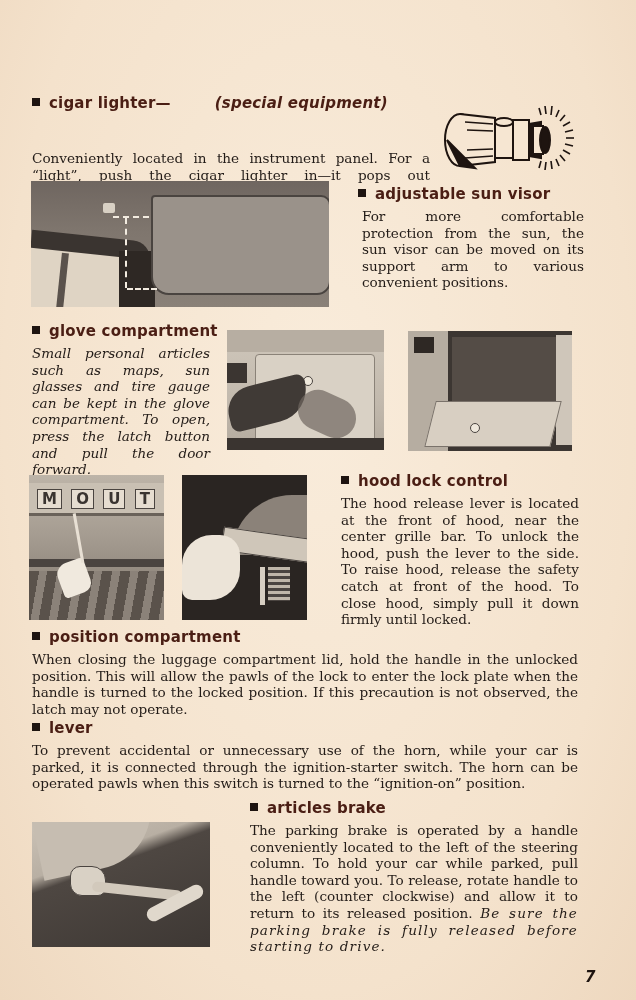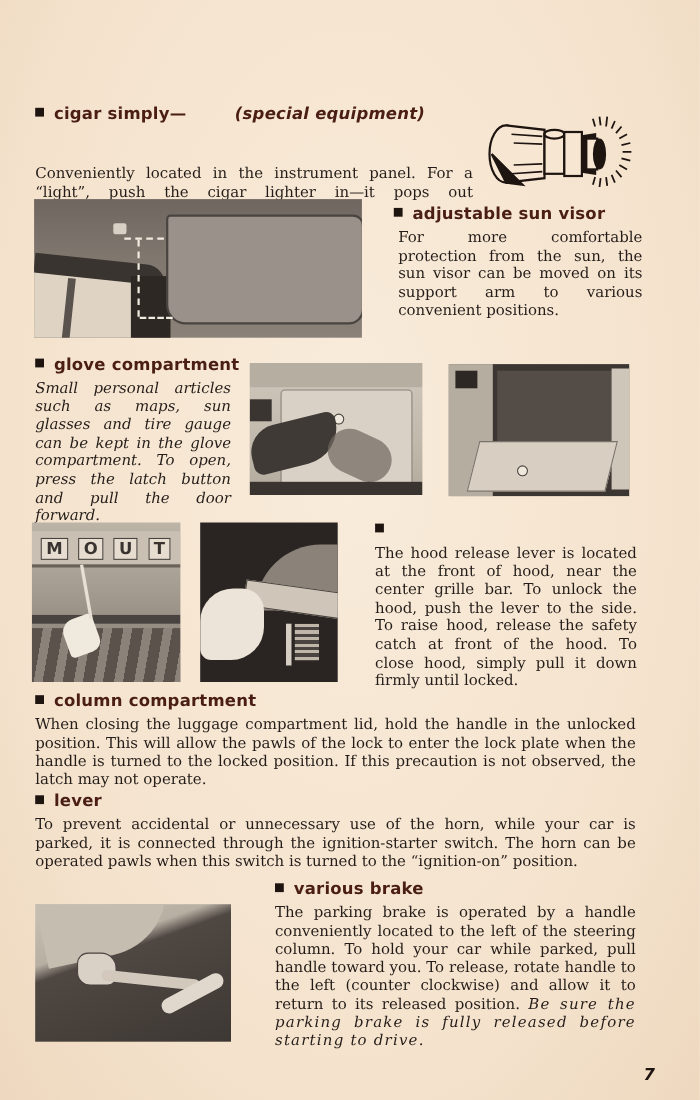--- a/index.html
+++ b/index.html
@@ -35,21 +35,21 @@
   }
   .page-num {
     font-family: "DejaVu Sans", sans-serif; font-weight: bold; font-style: italic;
     font-size: 15px; color: #1e1410;
   }
 </style>
 </head>
 <body>
 
 <div class="abs heading" style="left:32px; top:94px;">
-  <span class="bullet"></span><span>cigar simply—</span><span class="sub">(special equipment)</span>
+  <span class="bullet"></span><span>cigar lighter—</span><span class="sub">(special equipment)</span>
 </div>
 <div class="abs body" style="left:32px; top:118px; width:398px;margin-top:32px;">Conveniently located in the instrument panel. For a “light”, push the cigar lighter in—it pops out automatically when ready for use.</div>
 
 <div class="abs" style="left:435px; top:100px; width:145px; height:90px;">
   <svg width="145" height="90" viewBox="0 0 145 90">
     <g fill="none" stroke="#1e1410" stroke-width="2">
 
       <ellipse cx="25" cy="40" rx="15" ry="26" fill="#f6e6d2"></ellipse>
       <path d="M25 14 L60 18 L60 62 L25 66" fill="#f6e6d2"></path>
       <path d="M30 22 L58 24 M30 58 L58 56 M32 30 L58 31 M32 50 L58 49" stroke-width="1.5"></path>
@@ -143,36 +143,36 @@
 
 <div class="photo" style="left:182px; top:475px; width:125px; height:145px; background:#2a2522;">
   <div class="abs" style="left:50px; top:20px; width:90px; height:60px; background:#8b8279; border-radius:60px 0 0 0;"></div>
   <div class="abs" style="left:40px; top:58px; width:90px; height:22px; background:#cfc6b9; transform:rotate(8deg); border:1px solid #4a4440;"></div>
   <div class="abs" style="left:0; top:60px; width:58px; height:65px; background:#ece4d8; border-radius:30px 20px 30px 10px;"></div>
   <div class="abs" style="left:86px; top:92px; width:22px; height:34px; background:repeating-linear-gradient(180deg,#bfb6a9 0 3px,#4a4440 3px 6px);"></div>
   <div class="abs" style="left:78px; top:92px; width:5px; height:38px; background:#d6cec2;"></div>
 </div>
 
 <div class="abs heading" style="left:341px; top:472px;">
-  <span class="bullet"></span>
+  <span class="bullet"></span><span>hood lock control</span>
 </div>
 <div class="abs body" style="left:341px; top:495px; width:238px;">The hood release lever is located at the front of hood, near the center grille bar. To unlock the hood, push the lever to the side. To raise hood, release the safety catch at front of the hood. To close hood, simply pull it down firmly until locked.</div>
 
 <div class="abs heading" style="left:32px; top:628px;">
-  <span class="bullet"></span><span>column compartment</span>
+  <span class="bullet"></span><span>position compartment</span>
 </div>
 <div class="abs body" style="left:32px; top:651px; width:546px;">When closing the luggage compartment lid, hold the handle in the unlocked position. This will allow the pawls of the lock to enter the lock plate when the handle is turned to the locked position. If this precaution is not observed, the latch may not operate.</div>
 
 <div class="abs heading" style="left:32px; top:719px;">
   <span class="bullet"></span><span>lever</span>
 </div>
 <div class="abs body" style="left:32px; top:742px; width:546px;">To prevent accidental or unnecessary use of the horn, while your car is parked, it is connected through the ignition-starter switch. The horn can be operated pawls when this switch is turned to the “ignition-on” position.</div>
 
 <div class="abs heading" style="left:250px; top:799px;">
-  <span class="bullet"></span><span>various brake</span>
+  <span class="bullet"></span><span>articles brake</span>
 </div>
 <div class="abs body" style="left:250px; top:822px; width:328px;">
   <span>The parking brake is operated by a handle conveniently located to the left of the steering column. To hold your car while parked, pull handle toward you. To release, rotate handle to the left (counter clockwise) and allow it to return to its released position.</span>
   <span class="it">Be sure the parking brake is fully released before starting to drive.</span>
 </div>
 
 <div class="photo" style="left:32px; top:822px; width:178px; height:125px; background:linear-gradient(160deg,#cbc2b6 0%,#b8afa3 30%,#4e4742 38%,#3e3834 100%);">
   <div class="abs" style="left:0; top:0; width:120px; height:60px; background:#c6bdb1; border-radius:0 0 60px 0; transform:rotate(-12deg); transform-origin:0 0;"></div>
   <div class="abs" style="left:38px; top:44px; width:34px; height:28px; background:#d9d1c5; border-radius:10px 14px 8px 12px; border:1px solid #4a4440;"></div>
   <div class="abs" style="left:60px; top:64px; width:90px; height:10px; background:#d2c9bc; border-radius:5px; transform:rotate(6deg);"></div>

